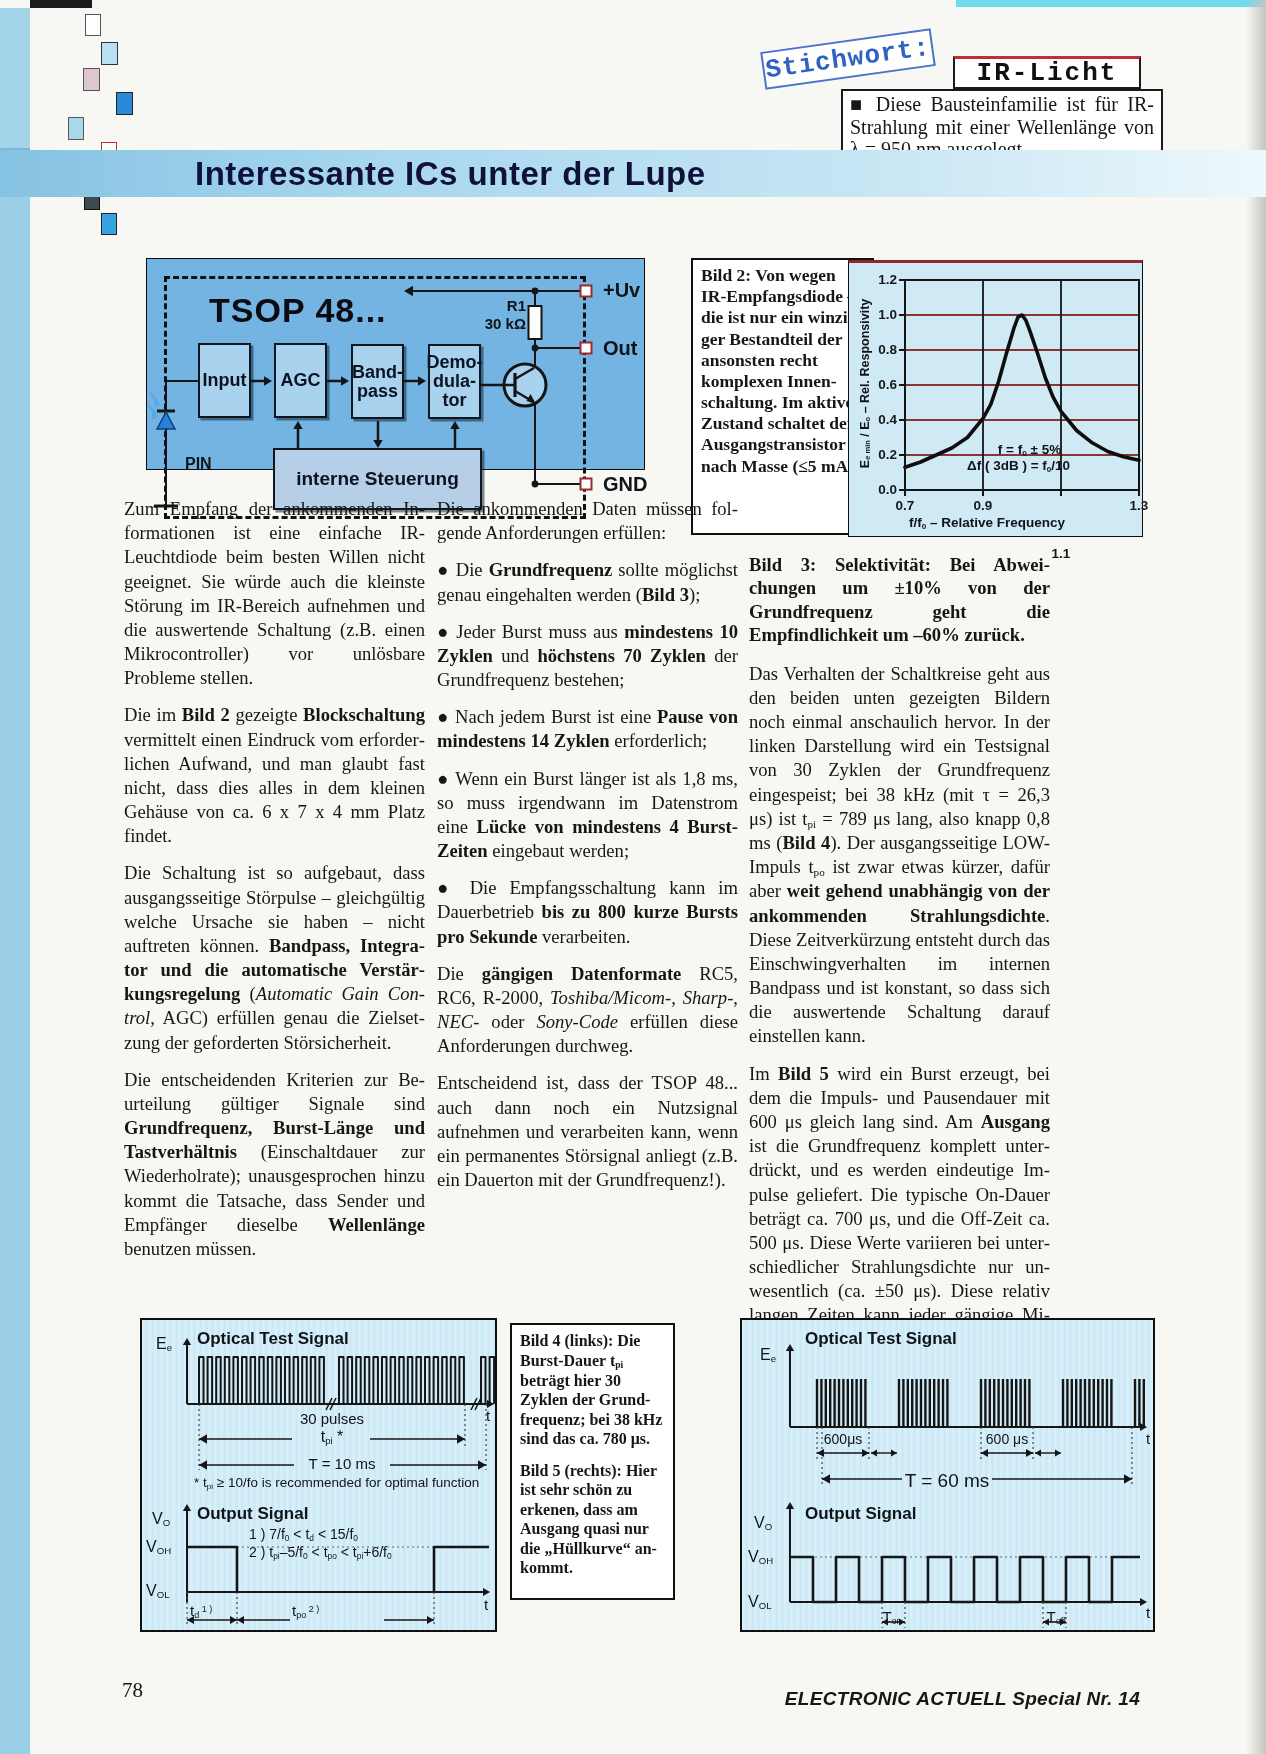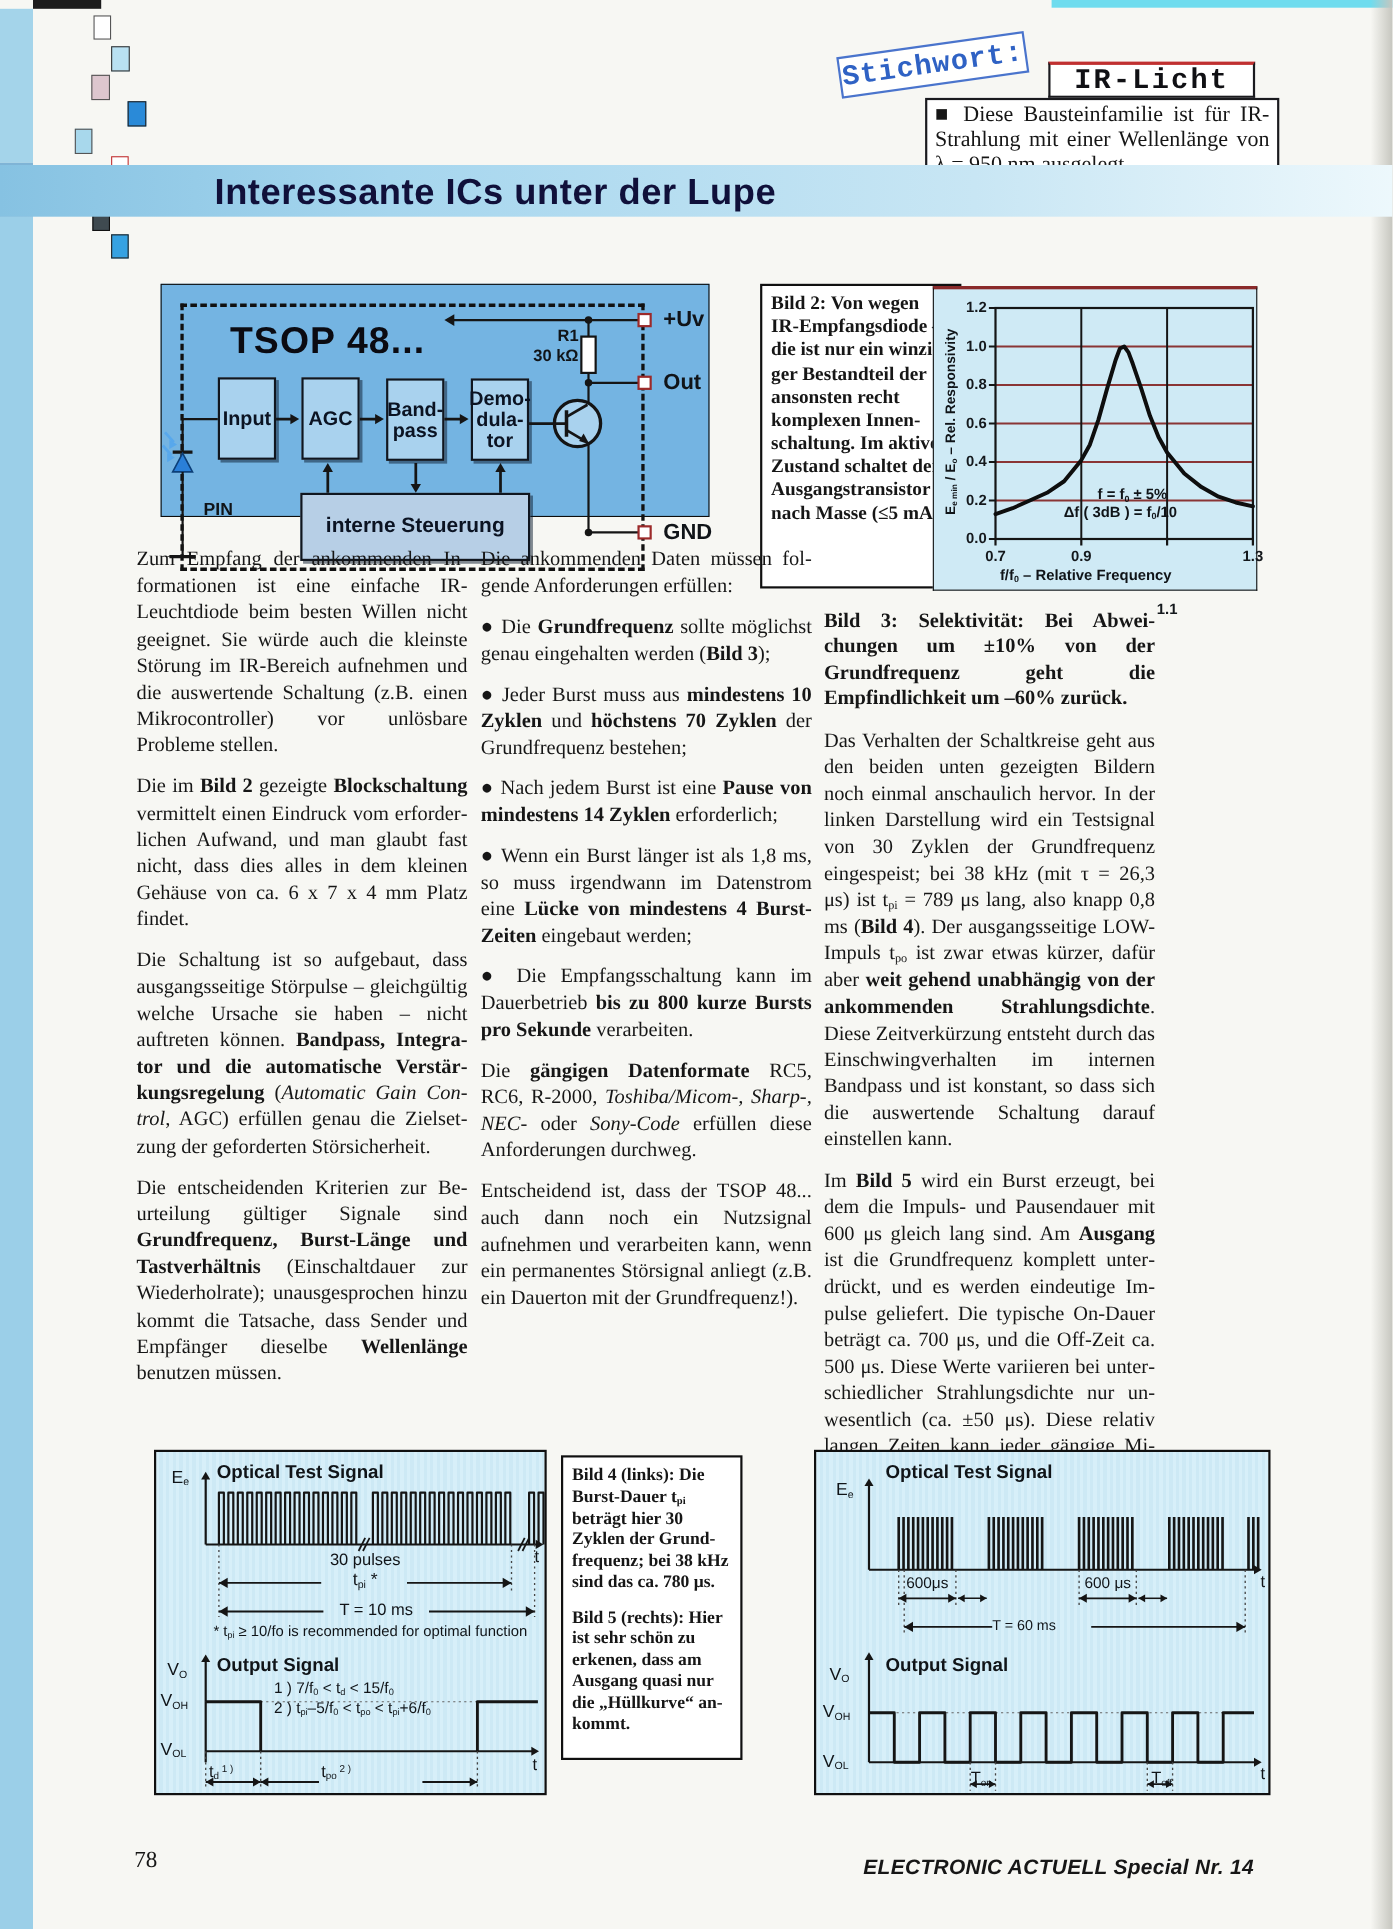--- a/index.html
+++ b/index.html
@@ -364,21 +364,21 @@
       <path d="M146 298.47058823529414L140 302L146 305.52941176470586Z" fill="#151515" stroke="none"></path>
       <path d="M157 298.47058823529414L163 302L157 305.52941176470586Z" fill="#151515" stroke="none"></path>
       <line x1="301" y1="302" x2="324" y2="302" stroke="#151515" stroke-width="1.6"></line>
       <path d="M307 298.47058823529414L301 302L307 305.52941176470586Z" fill="#151515" stroke="none"></path>
       <path d="M318 298.47058823529414L324 302L318 305.52941176470586Z" fill="#151515" stroke="none"></path>
     </svg>
   <div class="flabel" style="left:63px;top:9px;font-weight:700;font-size:17px">Optical Test Signal</div>
   <div class="flabel" style="left:18px;top:26px;font-size:16px"><span>E</span><span class="r-sub">e</span></div>
   <div class="flabel" style="left:73px;top:111px;width:56px;text-align:center;font-size:14px">600μs</div>
   <div class="flabel" style="left:237px;top:111px;width:56px;text-align:center;font-size:14px">600 μs</div>
-  <div class="flabel" style="left:160px;top:150px;width:90px;font-size:13px">T = 60 ms</div>
+  <div class="flabel" style="left:160px;top:150px;width:90px;text-align:center;font-size:19px">T = 60 ms</div>
   <div class="flabel" style="left:404px;top:110px;font-size:15px">t</div>
   <div class="flabel" style="left:63px;top:184px;font-weight:700;font-size:17px">Output Signal</div>
   <div class="flabel" style="left:12px;top:194px;font-size:16px"><span>V</span><span class="r-sub">O</span></div>
   <div class="flabel" style="left:6px;top:228px;font-size:16px"><span>V</span><span class="r-sub">OH</span></div>
   <div class="flabel" style="left:6px;top:273px;font-size:16px"><span>V</span><span class="r-sub">OL</span></div>
   <div class="flabel" style="left:118px;top:288px;width:64px;text-align:center;font-size:15px"><span>T</span><span class="r-sub">on</span></div>
   <div class="flabel" style="left:282px;top:288px;width:64px;text-align:center;font-size:15px"><span>T</span><span class="r-sub">off</span></div>
   <div class="flabel" style="left:404px;top:284px;font-size:15px">t</div>
 </div>
 

